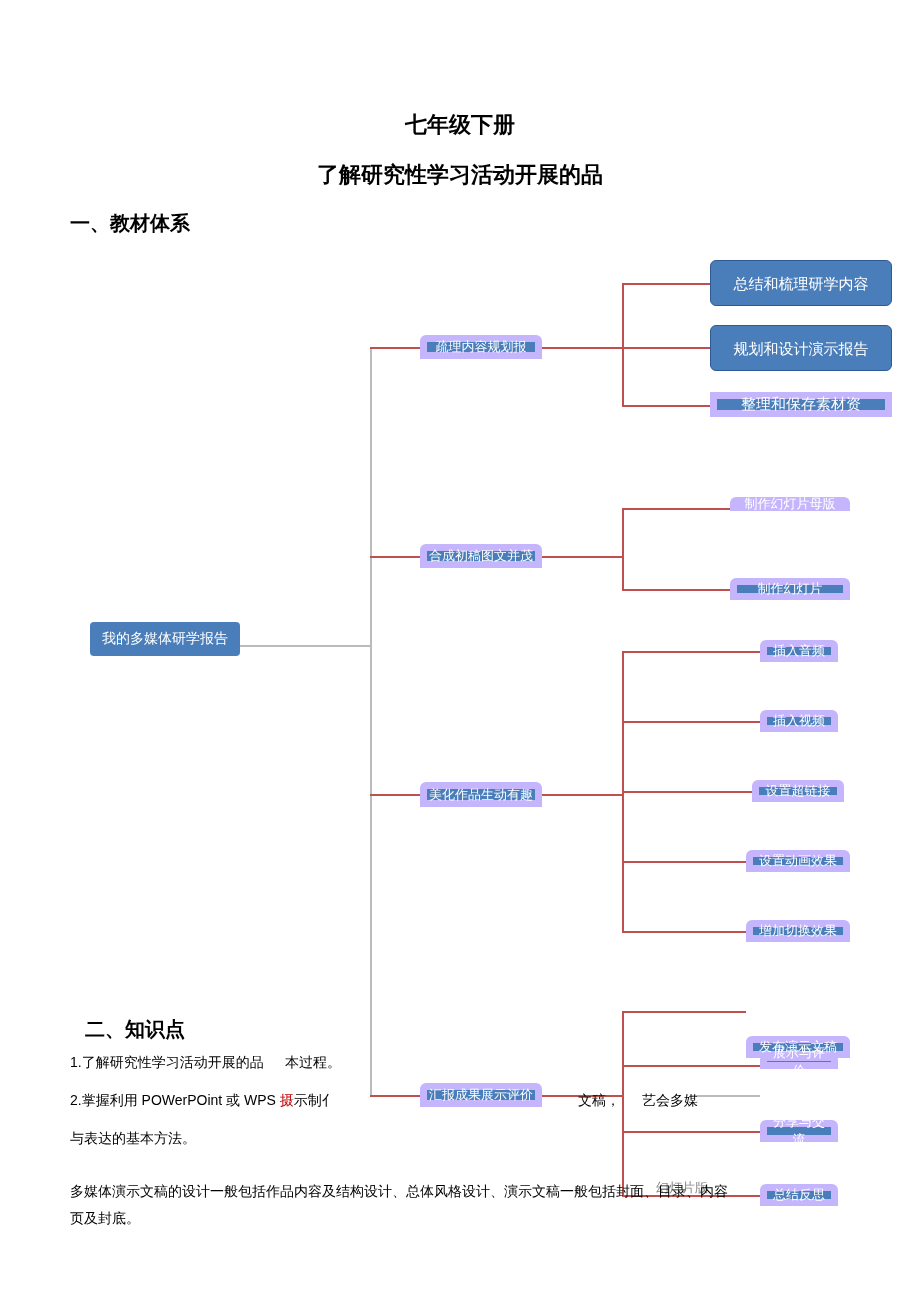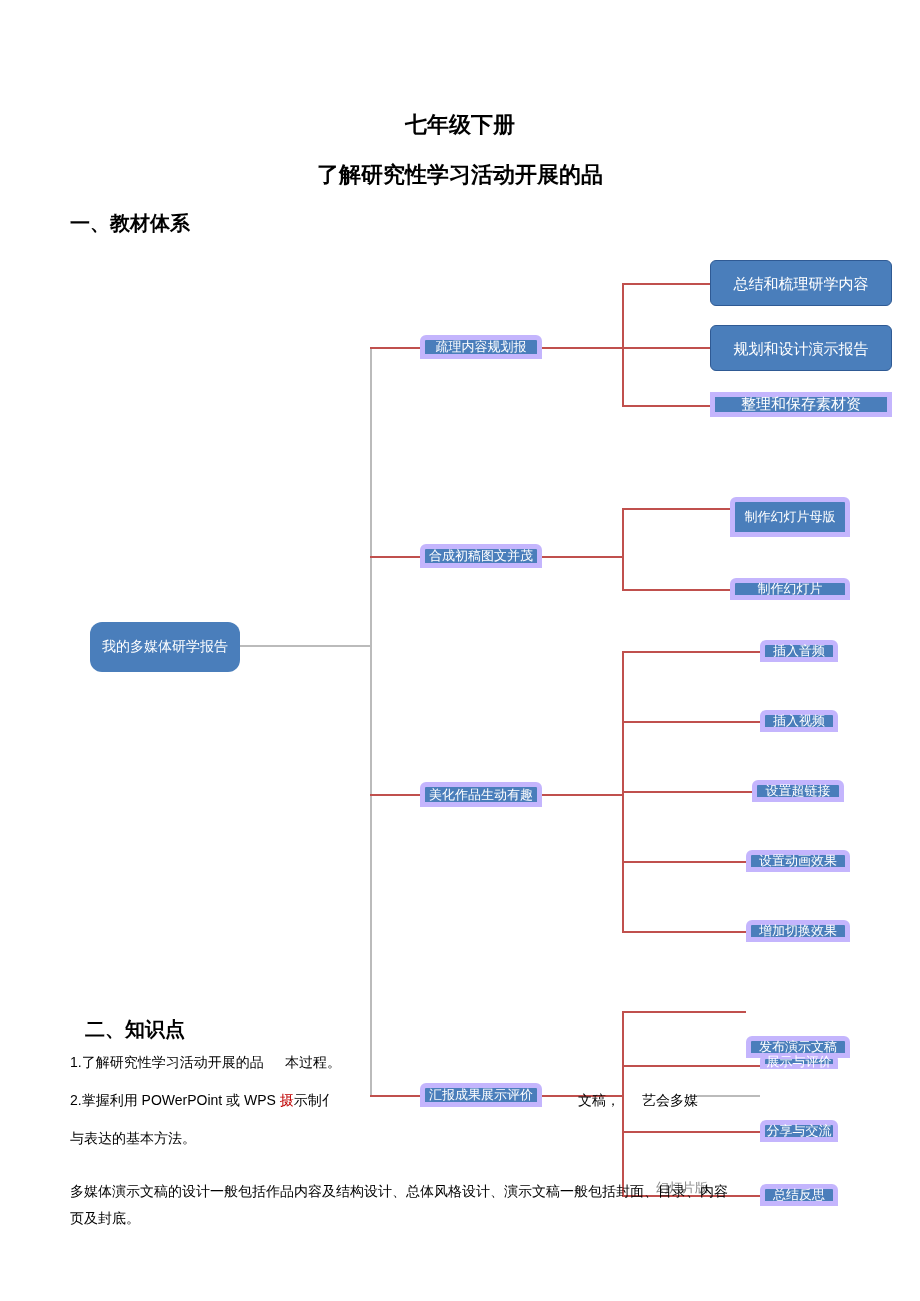--- a/index.html
+++ b/index.html
@@ -56,46 +56,46 @@
   
   .node {
     position: absolute;
     background: #4a7ebb;
     color: #fff;
     font-size: 13px;
     text-align: center;
     display: flex;
     align-items: center;
     justify-content: center;
-    border: 5px solid #c4b5fd;
+    border: 7px solid #c4b5fd;
     border-top-left-radius: 6px;
     border-top-right-radius: 6px;
   }
   .node-large {
     border-radius: 6px;
     border: 1px solid #2f5a94;
     font-size: 15px;
     line-height: 1.4;
     padding: 6px 4px;
   }
   .node-root {
-    top: 622px; left: 90px; width: 150px; height: 50px;
-    background: #4a7ebb; border-radius: 12px; border: none;
+    top: 622px; left: 90px; width: 150px; height: 34px;
+    background: #4a7ebb; border-radius: 4px; border: none;
     font-size: 14px; padding: 4px 6px;
   }
   .node-mid-1 { top: 335px; left: 420px; width: 122px; height: 24px; }
   .node-mid-2 { top: 544px; left: 420px; width: 122px; height: 24px; }
   .node-mid-3 { top: 782px; left: 420px; width: 122px; height: 25px; }
   .node-mid-4 { top: 1083px; left: 420px; width: 122px; height: 24px; }
 
   .node-l1-1 { top: 260px; left: 710px; width: 182px; height: 46px; }
   .node-l1-2 { top: 325px; left: 710px; width: 182px; height: 46px; }
   .node-l1-3 { top: 392px; left: 710px; width: 182px; height: 25px; border-radius:0; font-size:15px; }
 
-  .node-l2-1 { top: 497px; left: 730px; width: 120px; height: 40px; }
+  .node-l2-1 { top: 497px; left: 730px; width: 120px; height: 14px; }
   .node-l2-2 { top: 578px; left: 730px; width: 120px; height: 22px; }
 
   .node-l3-1 { top: 640px; left: 760px; width: 78px; height: 22px; text-align: center; }
   .node-l3-2 { top: 710px; left: 760px; width: 78px; height: 22px; text-align: center; }
   .node-l3-3 { top: 780px; left: 752px; width: 92px; height: 22px; }
   .node-l3-4 { top: 850px; left: 746px; width: 104px; height: 22px; }
   .node-l3-5 { top: 920px; left: 746px; width: 104px; height: 22px; }
 
   .node-l4-1 { top: 1000px; left: 746px; width: 104px; height: 22px; margin-top: 36px; }
   .node-l4-2 { top: 1054px; left: 760px; width: 78px; height: 15px; }

